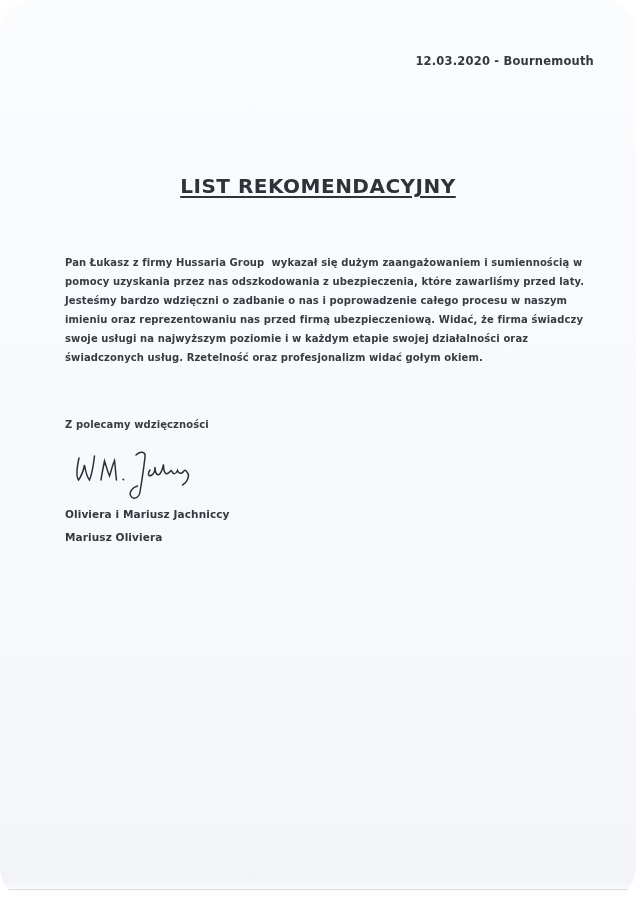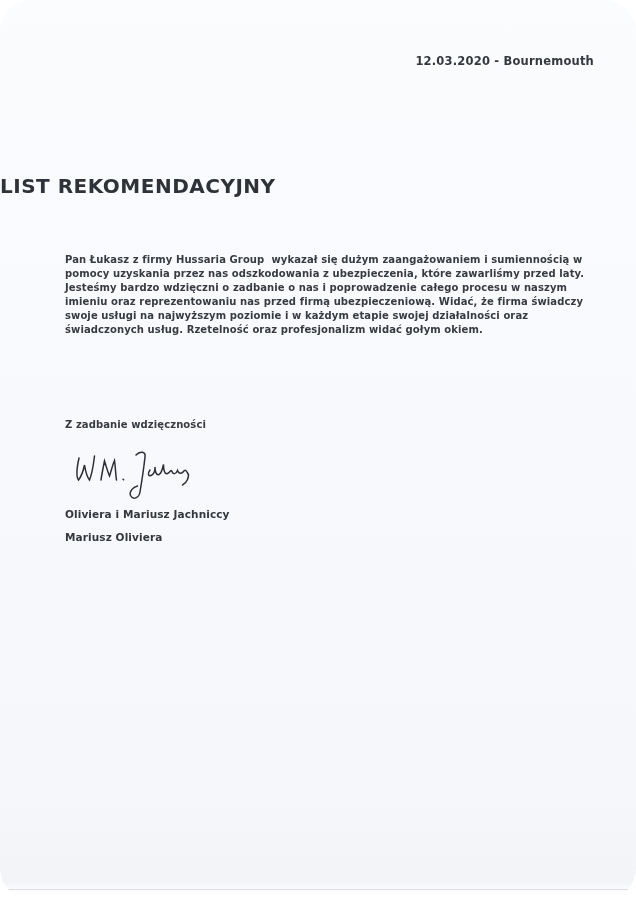--- a/index.html
+++ b/index.html
@@ -32,34 +32,36 @@
     font-size: 11.5px;
     font-weight: bold;
     letter-spacing: 0.2px;
     color: #34373e;
   }
   .letter-title {
     position: absolute;
     top: 174px;
     left: 0;
     width: 100%;
+    text-align: center;
     font-size: 20px;
     font-weight: bold;
     letter-spacing: 0.5px;
+    text-decoration: underline;
     text-underline-offset: 3px;
     color: #2f3238;
   }
   .body-paragraph {
     position: absolute;
     left: 65px;
     top: 253px;
     width: 520px;
     font-size: 10px;
     font-weight: bold;
-    line-height: 14px;
+    line-height: 19px;
     letter-spacing: 0.1px;
     white-space: pre-wrap;
     color: #383b42;
   }
   .recommendation-line {
     position: absolute;
     left: 65px;
     top: 372px;
     width: 520px;
     font-size: 10px;
@@ -108,21 +110,21 @@
 
 <div class="scan-page">
 
   <div class="date-line">12.03.2020 - Bournemouth</div>
 
   <div class="letter-title">LIST REKOMENDACYJNY</div>
 
   <div class="body-paragraph">Pan Łukasz z firmy Hussaria Group  wykazał się dużym zaangażowaniem i sumiennością w pomocy uzyskania przez nas odszkodowania z ubezpieczenia, które zawarliśmy przed laty. Jesteśmy bardzo wdzięczni o zadbanie o nas i poprowadzenie całego procesu w naszym imieniu oraz reprezentowaniu nas przed firmą ubezpieczeniową. Widać, że firma świadczy swoje usługi na najwyższym poziomie i w każdym etapie swojej działalności oraz świadczonych usług. Rzetelność oraz profesjonalizm widać gołym okiem.</div>
 
 
-  <div class="closing-line">Z zadbanie wdzięczności</div>
+  <div class="closing-line">Z polecamy wdzięczności</div>
 
   <div class="signature-wrap" aria-label="handwritten signature">
     <svg viewBox="0 0 125 58" fill="none" xmlns="http://www.w3.org/2000/svg">
       <g stroke="#2e2e38" stroke-width="1.5" stroke-linecap="round" fill="none">
 
         <path d="M 9 13 C 7 22, 5.5 31, 8.5 35 C 11.5 31, 13.5 25, 14.5 20 C 15.5 26, 16.5 31.5, 19.5 35 C 22.5 28, 23.5 19, 24.5 11"></path>
 
         <path d="M 31 35 C 32 28, 33.5 21, 34.5 16 C 36.5 22, 37.5 26.5, 39.5 31 C 41.5 25, 42.5 20, 44.5 15.5 C 45.5 22, 45.5 29, 46.5 35"></path>
 
         <path d="M 53 34.2 L 53.6 34.8"></path>

